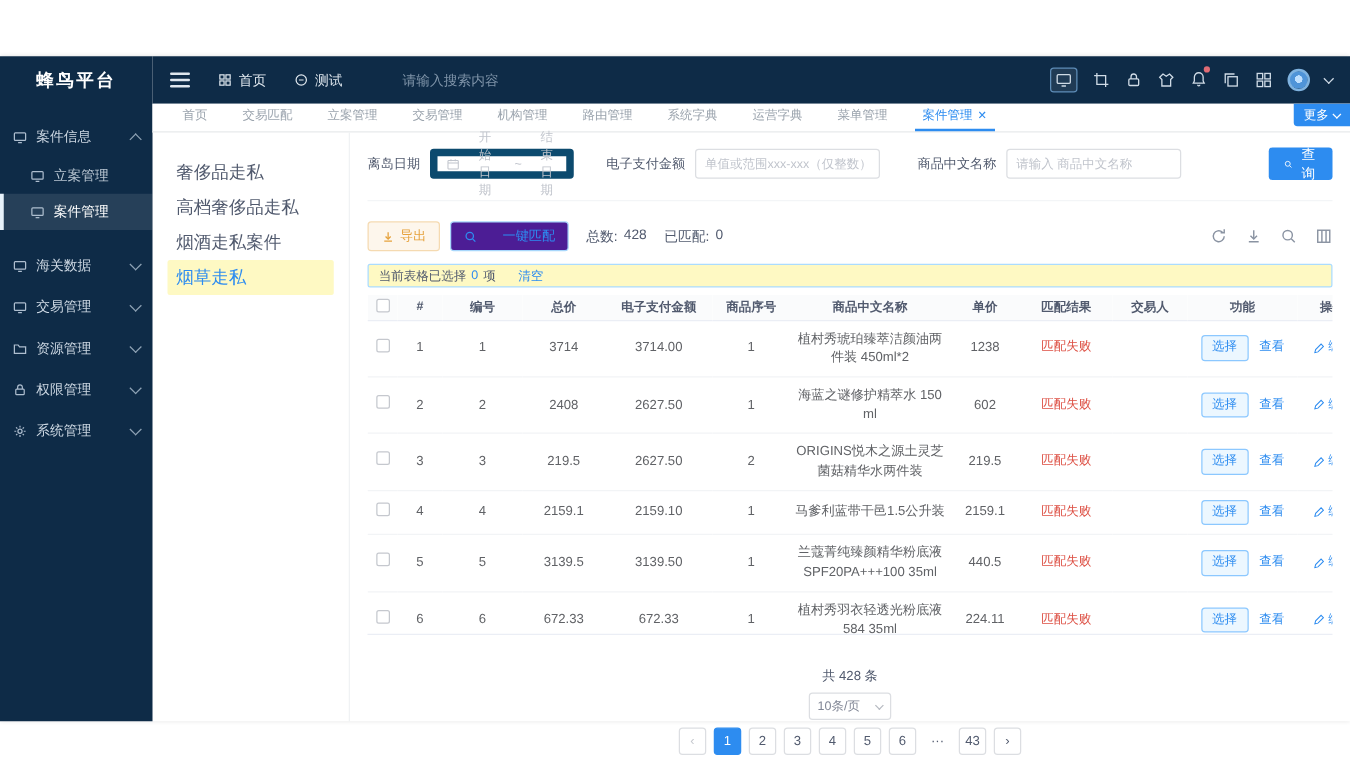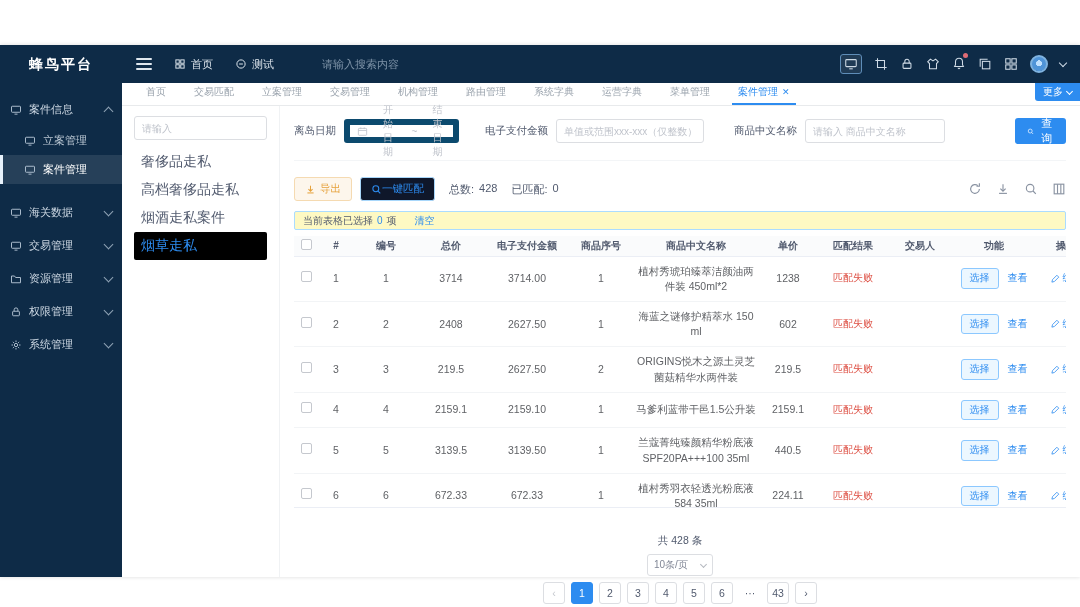--- a/index.html
+++ b/index.html
@@ -46,38 +46,38 @@
   .more-btn { position:absolute; right:0; top:0; height:18px; padding:0 8px; background:#2d8cf0; color:#fff; font-size:10px; display:flex; align-items:center; gap:4px; cursor:pointer; border-radius:0 0 0 3px; }
   .more-caret { width:5px; height:5px; border-right:1.2px solid #fff; border-bottom:1.2px solid #fff; transform:rotate(45deg); margin-top:-2px; }
 
   
   .content-row { flex:1; display:flex; min-height:0; }
   .list-panel { width:158px; flex-shrink:0; border-right:1px solid #f0f2f4; padding:10px 12px; }
   .lp-search { width:100%; height:24px; border:1px solid #dcdee2; border-radius:3px; font-size:10px; padding:0 7px; color:#515a6e; outline:none; }
   .lp-search::placeholder { color:#c0c4cc; }
   .lp-items { margin-top:8px; }
   .lp-item { font-size:14px; color:#515a6e; padding:5px 7px; cursor:pointer; border-radius:2px; }
-  .lp-item.active { color:#2d8cf0; background:#000000; }
+  .lp-item.active { color:#2d8cf0; background:#fef9c3; }
 
   .content { flex:1; padding:12px 14px; min-width:0; position:relative; }
 
   
   .filter-row { display:flex; align-items:center; font-size:10.5px; color:#515a6e; padding-bottom:16px; border-bottom:1px solid #f3f5f7; }
   .f-label { margin-right:8px; white-space:nowrap; }
   .daterange { width:152px; height:24px; border:6px solid #0c4a6e; border-radius:3px; display:flex; align-items:center; gap:15px; padding:0 7px; color:#c0c4cc; font-size:10px; margin-right:26px; cursor:text; }
   .f-input { height:24px; border:1px solid #dcdee2; border-radius:3px; font-size:10px; padding:0 7px; color:#515a6e; outline:none; }
   .f-input::placeholder { color:#c0c4cc; }
   .cal { width:11px; height:11px; stroke:#c0c4cc; fill:none; stroke-width:1.2; flex-shrink:0; }
   .btn-primary { height:26px; padding:0 12px; background:#2d8cf0; border:none; border-radius:3px; color:#fff; font-size:11px; display:flex; align-items:center; gap:5px; cursor:pointer; margin-left:70px; }
   .btn-primary svg { width:11px; height:11px; stroke:#fff; fill:none; stroke-width:1.5; }
 
   
   .toolbar { margin-top:16px; display:flex; align-items:center; }
   .btn-warn { height:24px; padding:0 10px; background:#fdf6ec; border:1px solid #f5dab1; border-radius:3px; color:#e6a23c; font-size:10.5px; display:flex; align-items:center; gap:4px; cursor:pointer; }
-  .btn-info { height:24px; padding:0 10px; background:#0f172a; border:1px solid #a8d7fb; border-radius:3px; color:#2d8cf0; font-size:10.5px; display:flex; align-items:center; gap:0; cursor:pointer; margin-left:8px; }
+  .btn-info { height:24px; padding:0 10px; background:#4c1d95; border:1px solid #a8d7fb; border-radius:3px; color:#2d8cf0; font-size:10.5px; display:flex; align-items:center; gap:20px; cursor:pointer; margin-left:8px; }
   .btn-warn svg { width:11px; height:11px; stroke:#e6a23c; fill:none; stroke-width:1.5; }
   .btn-info svg { width:11px; height:11px; stroke:#2d8cf0; fill:none; stroke-width:1.5; }
   .stats { margin-left:14px; font-size:11px; color:#515a6e; display:flex; gap:5px; }
   .tool-icons { margin-left:auto; display:flex; gap:14px; }
   .tool-icons svg { width:14px; height:14px; stroke:#8a93a2; fill:none; stroke-width:1.3; cursor:pointer; }
 
   
   .select-bar { margin-top:10px; height:19px; background:#fef9c3; border:1px solid #abdcff; border-radius:2px; display:flex; align-items:center; gap:4px; padding:0 8px; font-size:10px; color:#515a6e; }
   .select-bar .num { color:#2d8cf0; }
   .select-bar .clear { color:#2d8cf0; margin-left:14px; cursor:pointer; }
@@ -268,21 +268,20 @@
           <div class="ptab"><span>运营字典</span></div>
 
           <div class="ptab"><span>菜单管理</span></div>
 
           <div class="ptab active"><span>案件管理</span><span class="close show">✕</span></div>
         </div>
 
       <div class="content-row">
 
         <div class="list-panel">
-          <input class="lp-search" placeholder="请输入" style="">
           <div class="lp-items">
 
               <div class="lp-item">奢侈品走私</div>
 
               <div class="lp-item">高档奢侈品走私</div>
 
               <div class="lp-item">烟酒走私案件</div>
 
               <div class="lp-item active">烟草走私</div>
             </div>

